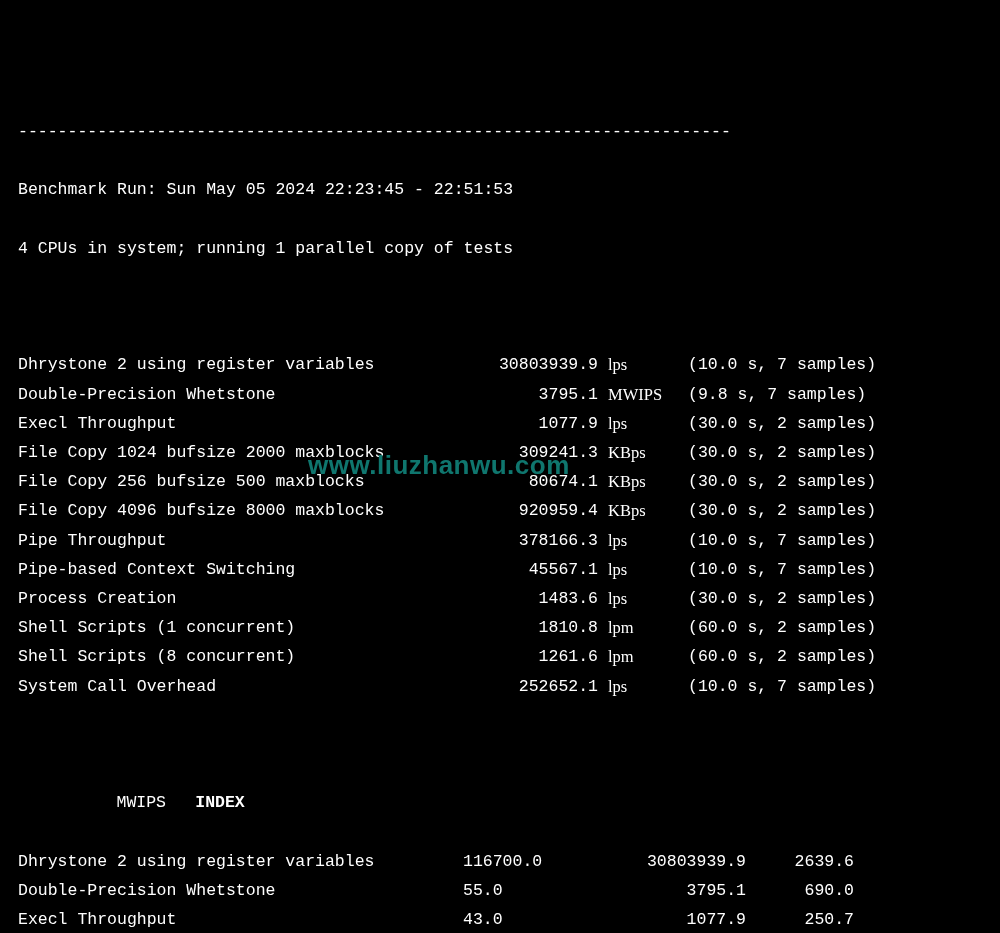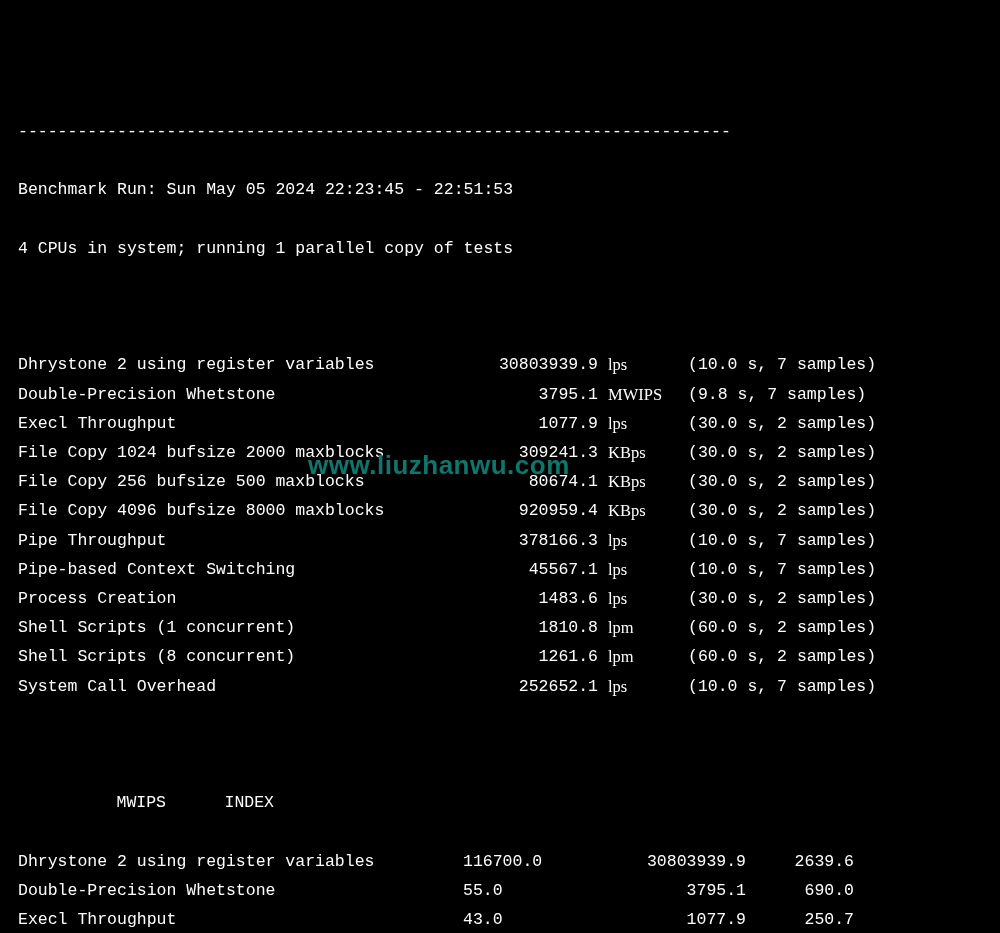--- a/index.html
+++ b/index.html
@@ -40,21 +40,21 @@
     .c-name { width: 445px; flex-shrink: 0; }
     .c-val  { width: 135px; text-align: right; flex-shrink: 0; }
     .c-unit { width: 60px;  padding-left: 10px; flex-shrink: 0; font-family: Liberation Serif, serif; }
     .c-ts   { padding-left: 30px; flex-shrink: 0; }
     .i-name { width: 445px; flex-shrink: 0; }
     .i-base { width: 135px; text-align: left; flex-shrink: 0; }
     .i-res  { width: 148px; text-align: right; flex-shrink: 0; }
     .i-idx  { width: 108px; text-align: right; flex-shrink: 0; }
     .hdr-base { width: 135px; text-align: right; }
     .hdr-res  { width: 148px; text-align: right; }
-    .hdr-idx  { width: 108px; text-align: right; }
+    .hdr-idx  { width: 108px; text-align: center; font-weight: bold; }
   </style>
 </head>
 <body>
 
 
 
 <div class="sep">------------------------------------------------------------------------</div>
 <div>Benchmark Run: Sun May 05 2024 22:23:45 - 22:51:53</div>
 <div>4 CPUs in system; running 1 parallel copy of tests</div>
 <div> </div>

